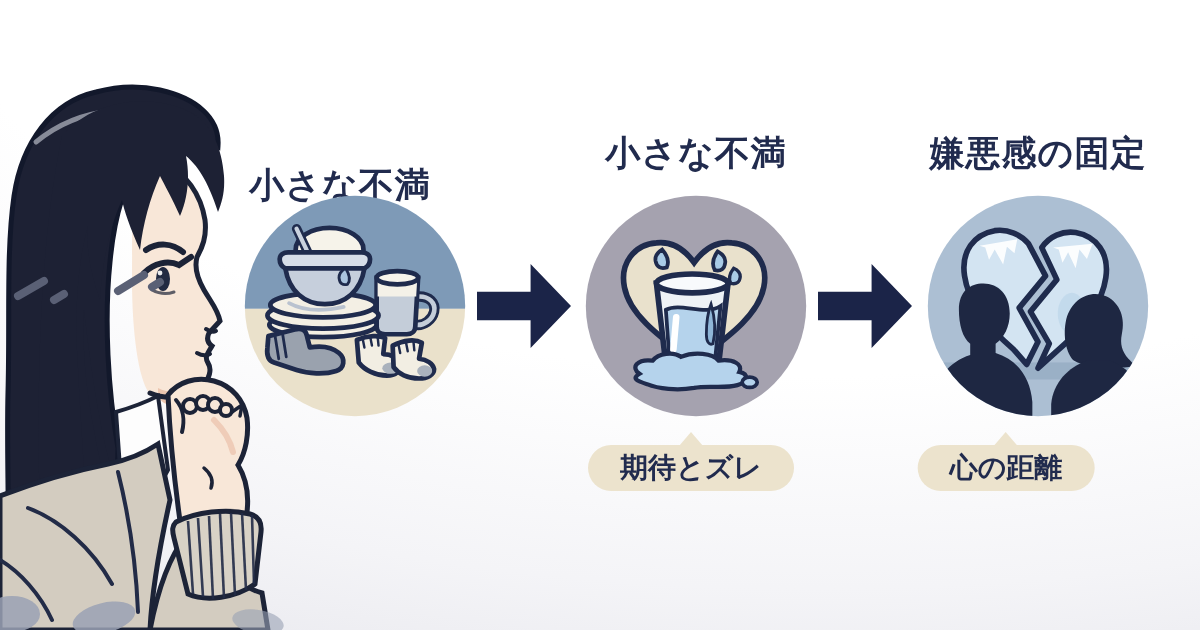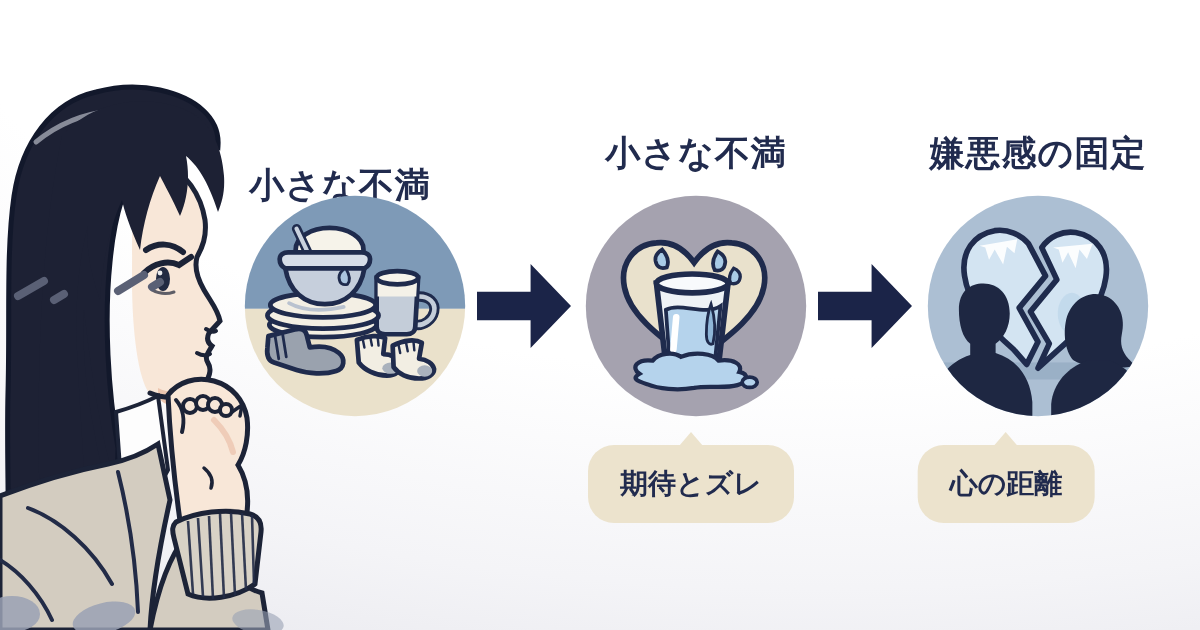--- a/index.html
+++ b/index.html
@@ -16,21 +16,21 @@
   .circle-icon{position:absolute;top:193px;width:226px;height:226px;}
   .circle-icon svg{display:block;width:100%;height:100%;}
   .flow-arrow{
     position:absolute;top:264px;width:94px;height:84px;background:#1b2448;
     -webkit-clip-path:polygon(0 33%,57% 33%,57% 0,100% 50%,57% 100%,57% 67%,0 67%);
     clip-path:polygon(0 33%,57% 33%,57% 0,100% 50%,57% 100%,57% 67%,0 67%);
   }
   .caption-pill{
     position:absolute;top:445px;transform:translateX(-50%);
     background:#ece3cd;border-radius:26px;height:46px;line-height:46px;
-    padding:16px 32px;font-size:28px;font-weight:800;color:#212b4e;white-space:nowrap;
+    padding:0 32px;font-size:28px;font-weight:800;color:#212b4e;white-space:nowrap;
   }
   .caption-pill::before{
     content:"";position:absolute;top:-13px;left:50%;margin-left:-12px;
     border-left:12px solid transparent;border-right:12px solid transparent;
     border-bottom:14px solid #ece3cd;
   }
   .woman{position:absolute;left:0;top:0;width:310px;height:630px;}
 </style>
 </head>
 <body>

